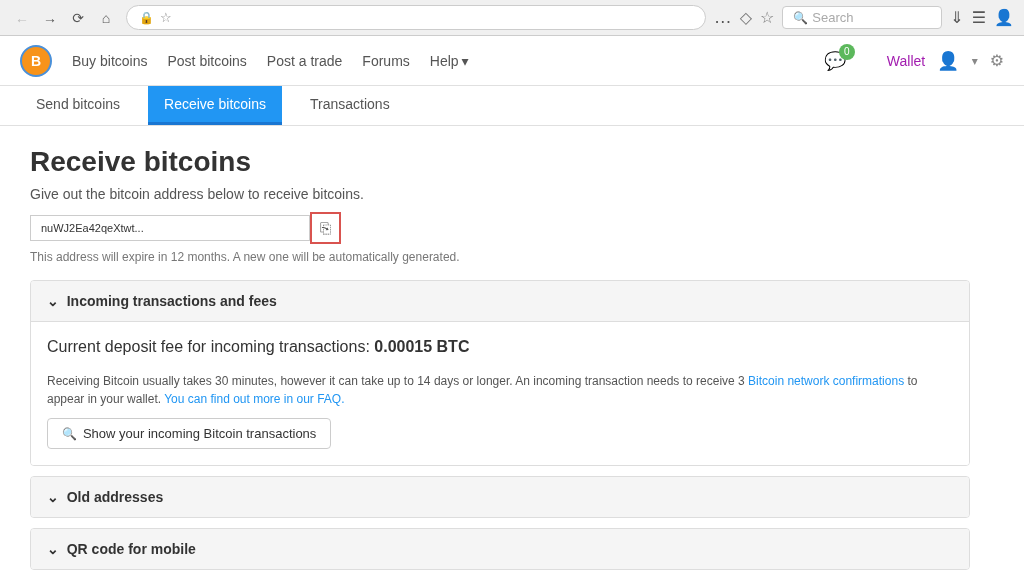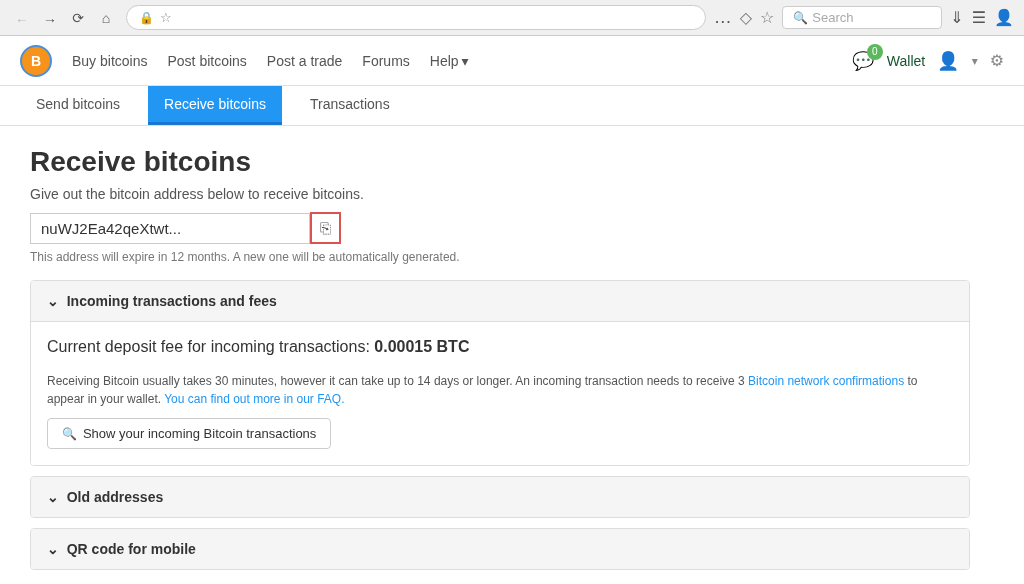--- a/index.html
+++ b/index.html
@@ -78,21 +78,21 @@
     .chat-icon { color: #888; font-size: 18px; }
     .badge {
       background: #5cb85c;
       color: white;
       border-radius: 50%;
       width: 16px; height: 16px;
       font-size: 10px;
       display: flex; align-items: center; justify-content: center;
       position: absolute; top: -6px; right: -8px;
     }
-    .wallet-btn { color: #14532d; font-size: 14px; cursor: pointer; text-decoration: none; }
+    .wallet-btn { color: #a21caf; font-size: 14px; cursor: pointer; text-decoration: none; margin-left: 28px; }
     .user-icon { color: #888; font-size: 18px; cursor: pointer; }
 
     
     .tab-nav {
       background: #fff;
       padding: 0 20px;
       border-bottom: 1px solid #e0e0e0;
       display: flex;
       gap: 12px;
     }
@@ -131,21 +131,21 @@
 
     
     .address-field-wrapper {
       display: flex;
       align-items: center;
       margin-bottom: 6px;
     }
     .address-input {
       border: 1px solid #ccc;
       padding: 6px 10px;
-      font-size: 15px;
+      font-size: 11px;
       width: 280px;
       color: #333;
       background: #fff;
     }
     .copy-btn {
       border: 2px solid #d9534f;
       background: #fff;
       padding: 4px 8px;
       cursor: pointer;
       font-size: 14px;

